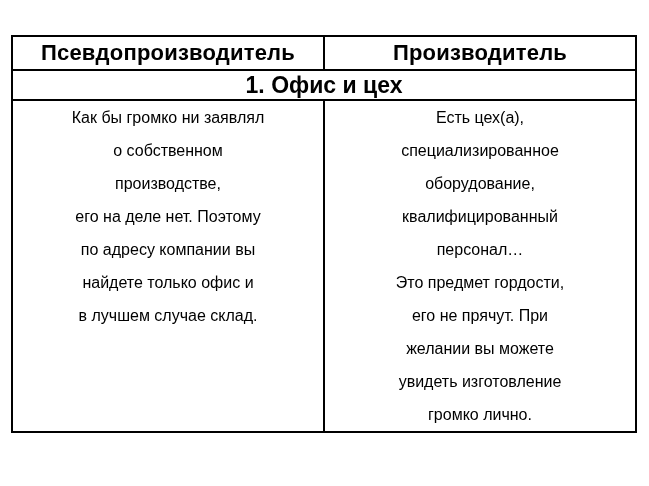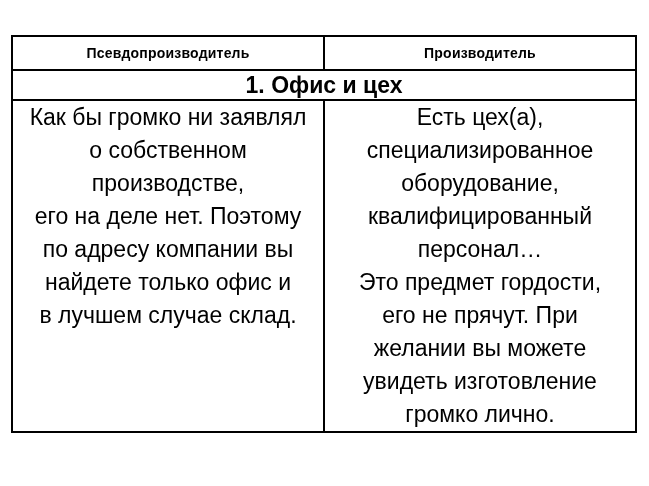--- a/index.html
+++ b/index.html
@@ -27,36 +27,36 @@
   }
   table.comparison-table th,
   table.comparison-table td {
     border: 2px solid #000000;
     padding: 0;
     color: #000000;
   }
   th.col-header {
     width: 50%;
     height: 32px;
-    font-size: 14px;
+    font-size: 22px;
     font-weight: bold;
     text-align: center;
     vertical-align: middle;
     letter-spacing: 0.2px;
   }
   td.section-row {
     height: 28px;
     font-size: 23px;
     font-weight: bold;
     text-align: center;
     vertical-align: middle;
   }
   td.body-cell {
     height: 325px;
-    font-size: 23px;
+    font-size: 16px;
     line-height: 33px;
     text-align: center;
     vertical-align: top;
     white-space: pre-line;
     padding: 0 2px;
   }
 </style>
 </head>
 <body>
 

